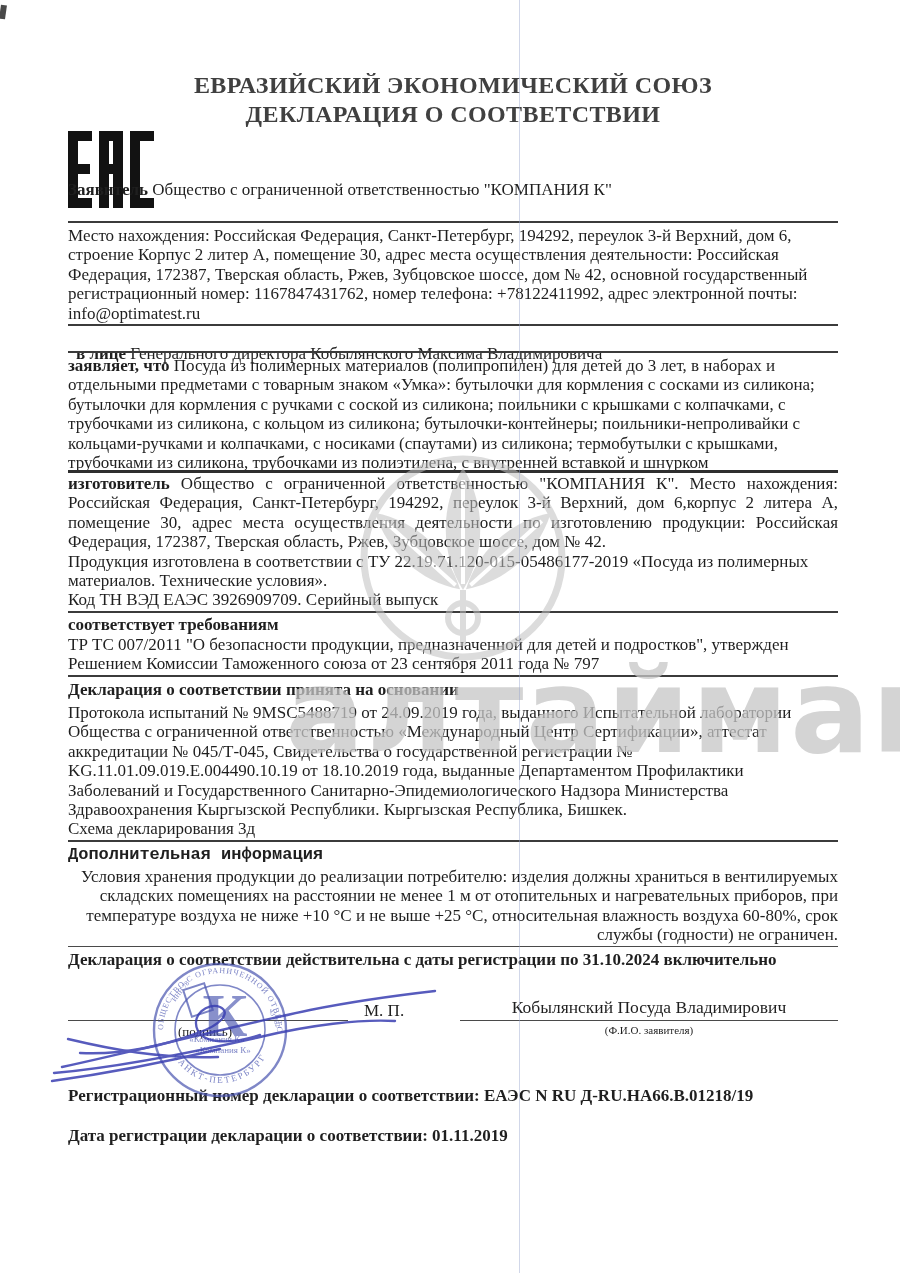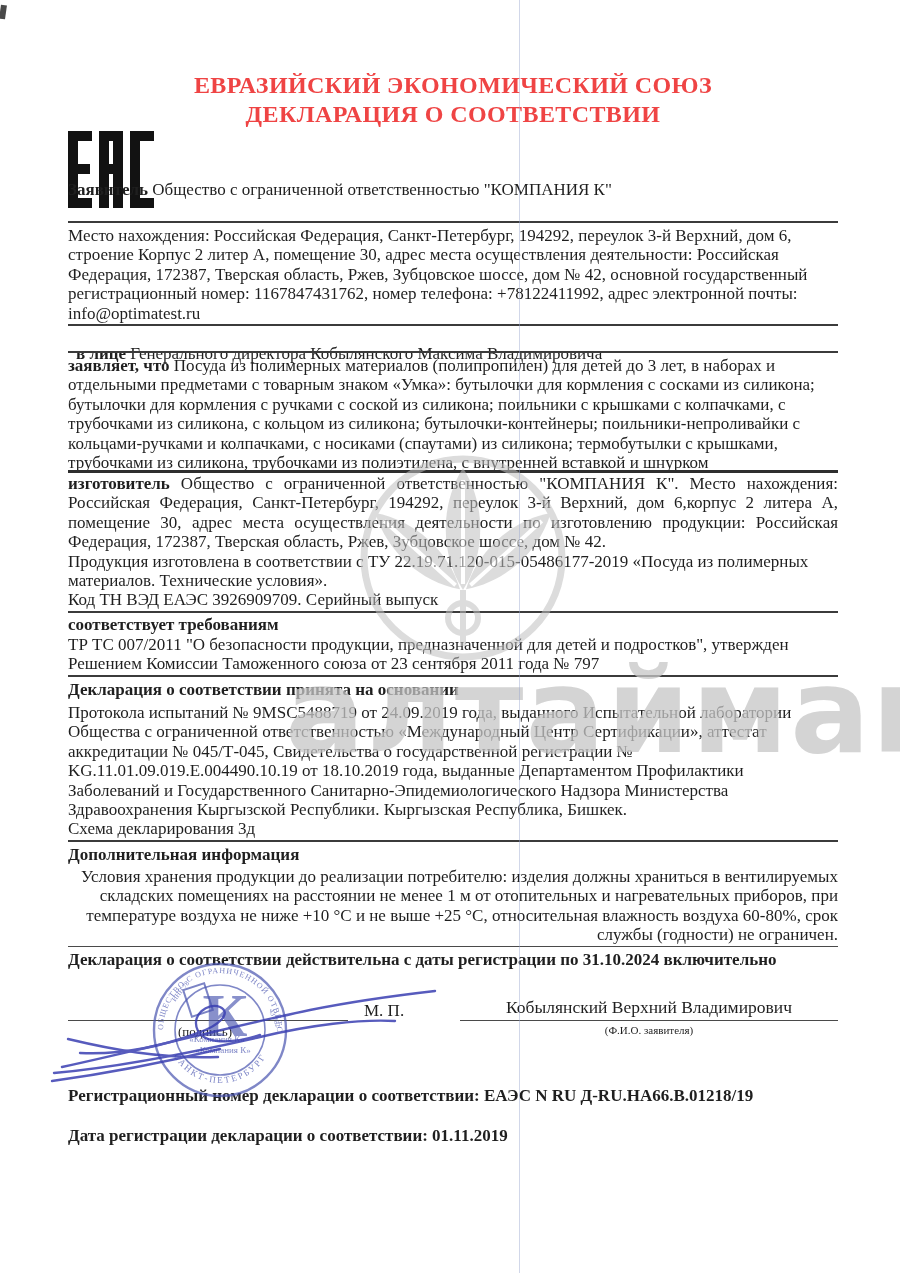--- a/index.html
+++ b/index.html
@@ -1,21 +1,21 @@
 <!DOCTYPE html>
 <html><head>
 <meta charset="utf-8">
 <style>
   html,body{margin:0;padding:0;background:#ffffff;}
   .page{position:relative;width:900px;height:1273px;background:#fff;overflow:hidden;
         font-family:"Liberation Serif","DejaVu Serif",serif;color:#1f1f1f;}
   .abs{position:absolute;}
   .content-x{left:68px;width:770px;}
   .title{left:68px;width:770px;text-align:center;font-weight:bold;font-size:24px;
-         letter-spacing:.4px;color:#ef4444;}
+         letter-spacing:.4px;color:#404040;}
   .row{font-size:17px;line-height:19.4px;}
   .lbl{font-weight:bold;}
   .para{font-size:17px;line-height:19.4px;}
   .just{text-align:justify;}
   .hr{left:68px;width:770px;border-top:2px solid #3b3b3b;height:0;}
   .hr-thick{border-top:3px solid #2e2e2e;}
   .hr-thin{border-top:1.5px solid #4a4a4a;}
   .headln{font-size:17px;font-weight:bold;}
   .sigline{border-top:1.6px solid #4a4a4a;height:0;}
   .caption{font-size:13px;text-align:center;}
@@ -109,30 +109,30 @@
     <div class="abs content-x para" style="top:635px;">ТР ТС 007/2011 "О безопасности продукции, предназначенной для детей и подростков", утвержден Решением Комиссии Таможенного союза от 23 сентября 2011 года № 797</div>
     <div class="abs hr" style="top:675px;"></div>
 
     <div class="abs content-x headln" style="top:680px;">Декларация о соответствии принята на основании</div>
     <div class="abs content-x para" style="top:703px;">
       <div>Протокола испытаний № 9MSC5488719 от 24.09.2019 года, выданного Испытательной лаборатории Общества с ограниченной ответственностью «Международный Центр Сертификации», аттестат аккредитации № 045/Т-045, Свидетельства о государственной регистрации № KG.11.01.09.019.Е.004490.10.19 от 18.10.2019 года, выданные Департаментом Профилактики Заболеваний и Государственного Санитарно-Эпидемиологического Надзора Министерства Здравоохранения Кыргызской Республики. Кыргызская Республика, Бишкек.</div>
       <div>Схема декларирования 3д</div>
     </div>
     <div class="abs hr" style="top:840px;"></div>
 
-    <div class="abs content-x headln" style="top:845px;">Дополнительная информация</div>
+    <div class="abs content-x headln" style="top:845px;font-family:Liberation Mono, monospace;">Дополнительная информация</div>
     <div class="abs content-x para" style="top:867px;text-align:right;">Условия хранения продукции до реализации потребителю: изделия должны храниться в вентилируемых складских помещениях на расстоянии не менее 1 м от отопительных и нагревательных приборов, при температуре воздуха не ниже +10 °С и не выше +25 °С, относительная влажность воздуха 60-80%, срок службы (годности) не ограничен.</div>
     <div class="abs hr hr-thin" style="top:946px;"></div>
 
     <div class="abs content-x headln" style="top:950px;">Декларация о соответствии  действительна с даты регистрации по 31.10.2024 включительно</div>
 
     <div class="abs sigline" style="left:68px;width:280px;top:1020px;"></div>
     <div class="abs caption" style="left:135px;width:140px;top:1024px;">(подпись)</div>
     <div class="abs row" style="left:364px;top:1001px;">М. П.</div>
-    <div class="abs" style="left:460px;width:378px;top:997px;font-size:17.5px;text-align:center;">Кобылянский Верхний Владимирович</div>
+    <div class="abs" style="left:460px;width:378px;top:997px;font-size:17.5px;text-align:center;">Кобылянский Посуда Владимирович</div>
     <div class="abs sigline" style="left:460px;width:378px;top:1020px;"></div>
     <div class="abs caption" style="left:460px;width:378px;top:1024px;font-size:11px;">(Ф.И.О. заявителя)</div>
 
     <div class="abs content-x headln" style="top:1086px;">Регистрационный номер декларации о соответствии: ЕАЭС N RU Д-RU.НА66.В.01218/19</div>
     <div class="abs content-x headln" style="top:1126px;">Дата регистрации декларации о соответствии: 01.11.2019</div>
   </div>
 
   <div class="layer-ink">
     <svg class="abs" style="left:145px;top:958px;" width="150" height="150" viewBox="0 0 150 150">
       <g stroke="#4a55b0" fill="none" opacity="0.7">

